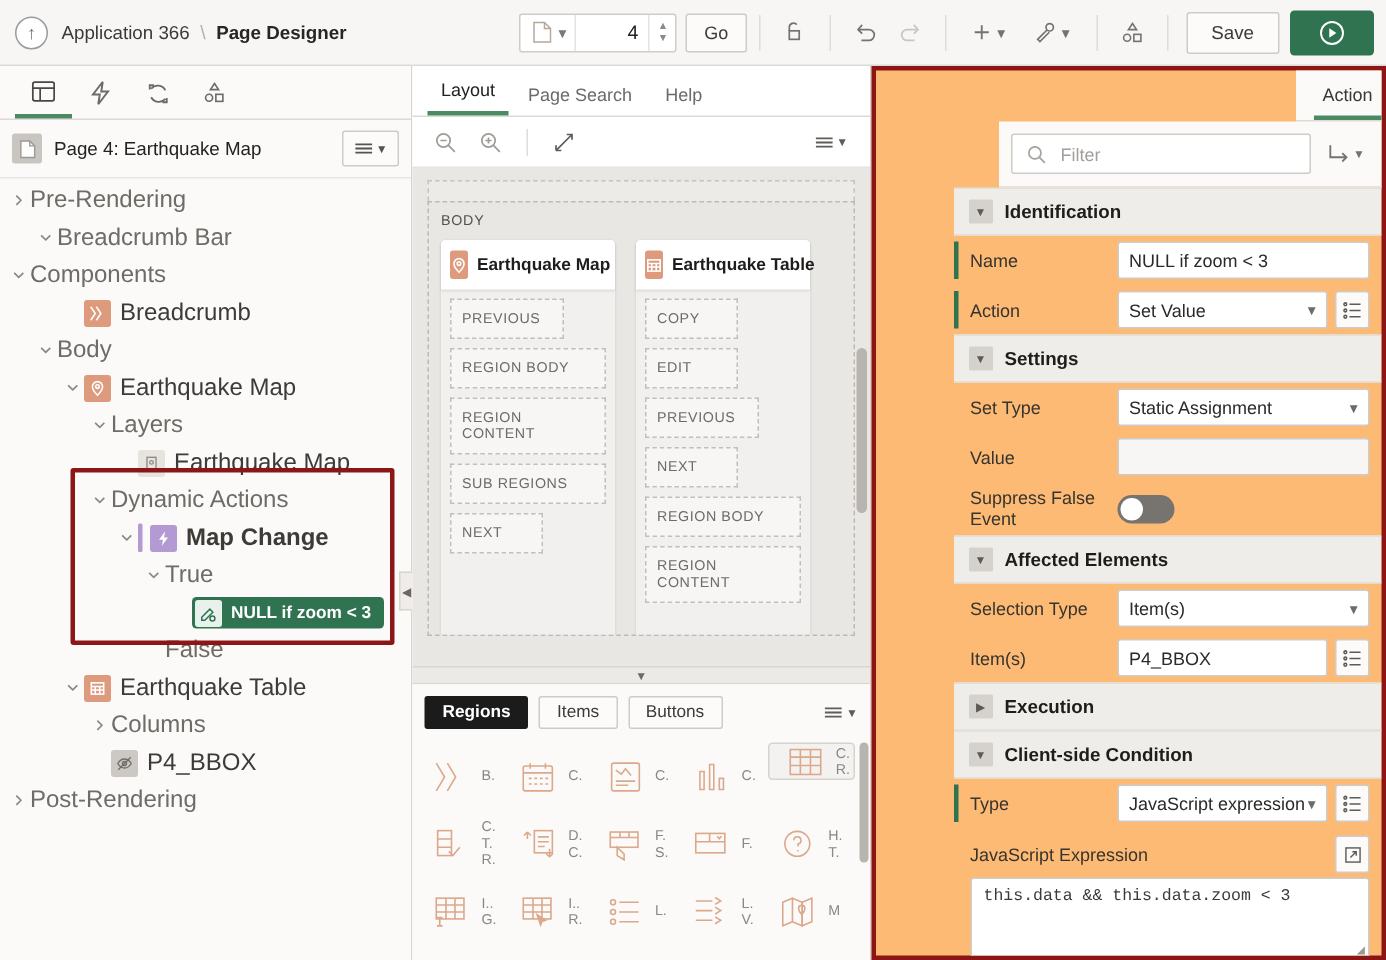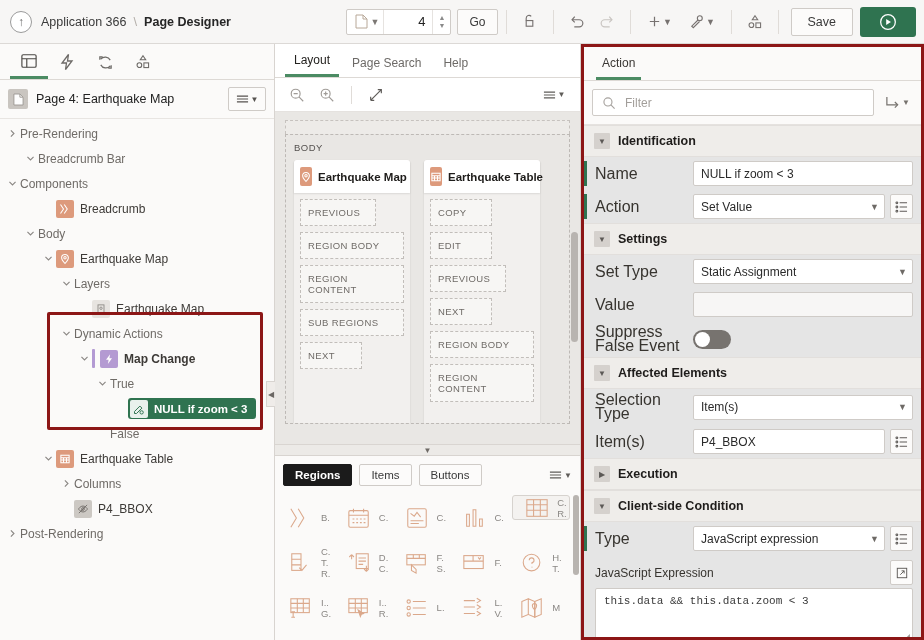--- a/index.html
+++ b/index.html
@@ -121,21 +121,21 @@
     background:#fcfbfa; display:flex; align-items:center; justify-content:center;
     gap:2px; color:#55524f; flex:0 0 auto;
   }
   .tree { flex:1 1 auto; overflow:hidden; padding-top:2px; position:relative; }
   .tnode {
     display:flex; align-items:center; height:25px;
     padding-right:6px; white-space:nowrap;
   }
   .tw { width:16px; height:16px; flex:0 0 auto; display:flex; align-items:center; justify-content:center; color:#8a8784; }
   .ticon { width:18px; height:18px; flex:0 0 auto; margin-right:6px; display:flex; align-items:center; justify-content:center; }
-  .tlabel { font-size:12px; color:#3d3a37; }
+  .tlabel { font-size:16px; color:#3d3a37; }
   .tlabel.muted { color:#6f6b67; }
   .ic-sq { width:18px; height:18px; border-radius:2px; display:flex; align-items:center; justify-content:center; }
   .ic-orange { background:#dd9a7c; color:#fff; }
   .ic-grey { background:#ccc8c3; color:#fff; }
   .ic-purple { background:#b49ad2; color:#fff; }
   .ic-lt { background:#e7e4e0; color:#8d8a86; }
 
   .da-highlight {
     position:absolute; left:47px; top:268px; width:216px; height:118px;
     border:3px solid #8c1616; border-radius:2px; pointer-events:none;
@@ -237,22 +237,23 @@
   }
   .gcell { display:flex; align-items:center; gap:3px; padding-left:3px; }
   .gcell.sel { border:1px solid #d6d2ce; background:#f4f2f0; border-radius:3px; }
   .gico { width:34px; height:30px; flex:0 0 auto; display:flex; align-items:center; justify-content:center; color:#dba88b; }
   .gtxt { font-size:9.5px; color:#8a8784; line-height:11px; }
   .gal-sb { position:absolute; right:1px; top:2px; width:6px; height:80px; background:#b8b4b0; border-radius:3px; }
 
   
   .right {
     flex:1 1 auto; min-width:0; display:flex; flex-direction:column;
-    background:#e5e5e5; min-height:0; position:relative;
+    background:#fdba74; min-height:0; position:relative;
     border: 3px solid #8c1616;
+    align-items: flex-end;
   }
   .rtabs {
     height:34px; min-height:34px; display:flex; align-items:flex-end;
     border-bottom:1px solid #ddd9d5; background:#fbfaf9; padding-left:12px;
   }
   .rtab { padding: 0 6px 7px 6px; font-size:12px; color:#3a3734; border-bottom:3px solid #4b8b63; }
   .rfilter {
     display:flex; align-items:center; gap:7px; padding: 8px 8px;
     border-bottom:1px solid #e5e2df; background:#fbfaf9;
   }
@@ -274,21 +275,21 @@
     border-top:1px solid #e2dfdc; border-bottom:1px solid #e2dfdc;
   }
   .sect-head .tog {
     width:16px; height:16px; background:#d5d1cd; color:#5c5956;
     display:flex; align-items:center; justify-content:center; font-size:8px; border-radius:1px;
   }
   .sect-head b { font-size:12.5px; color:#1f1d1b; font-weight:bold; }
   .prow { display:flex; align-items:center; padding: 4px 8px 4px 0; min-height:29px; }
   .prow .accent { width:3px; align-self:stretch; background:#2f7350; margin-right:8px; flex:0 0 auto; }
   .prow .accent.none { background:transparent; }
-  .plabel { width: 98px; flex:0 0 auto; font-size:16px; color:#37342f; padding-right:6px; line-height:14px; }
+  .plabel { width: 98px; flex:0 0 auto; font-size:12px; color:#37342f; padding-right:6px; line-height:14px; }
   .pfield { flex:1 1 auto; min-width:0; display:flex; align-items:center; gap:5px; }
   .inp {
     flex:1 1 auto; min-width:0; height:25px; border:1px solid #cfcbc7;
     border-radius:2px; background:#fff; display:flex; align-items:center;
     padding: 0 7px; font-size:12px; color:#2a2a2a;
   }
   .inp.blank { background:#f7f6f5; }
   .sel {
     flex:1 1 auto; min-width:0; height:25px; border:1px solid #cfcbc7;
     border-radius:2px; background:#fff; display:flex; align-items:center;

